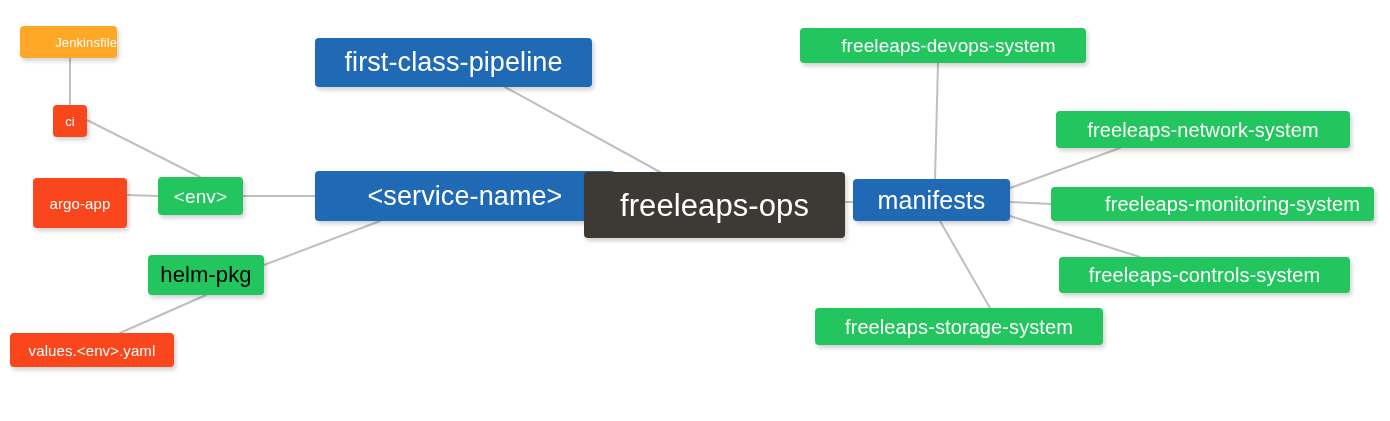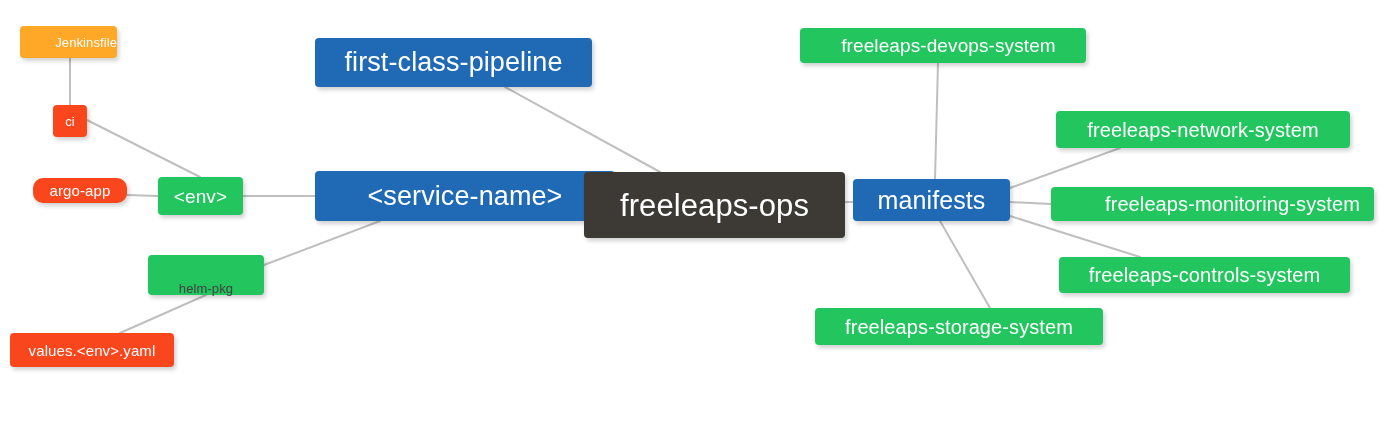--- a/index.html
+++ b/index.html
@@ -63,30 +63,30 @@
       <line x1="1010" y1="216" x2="1140" y2="257" stroke="#bfbfbf" stroke-width="2" stroke-linecap="round"></line>
       <line x1="940" y1="221" x2="990" y2="308" stroke="#bfbfbf" stroke-width="2" stroke-linecap="round"></line>
     </svg>
   <div id="node-layer">
       <div class="node" style="left: 20px; top: 26px; width: 97px; height: 32px; background: rgb(255, 167, 38); font-size: 13px; color: rgb(255, 255, 255); justify-content: flex-end;">
         <span class="node-label">Jenkinsfile</span>
       </div>
       <div class="node" style="left: 53px; top: 105px; width: 34px; height: 32px; background: rgb(249, 70, 28); font-size: 13px; color: rgb(255, 255, 255);">
         <span class="node-label">ci</span>
       </div>
-      <div class="node" style="left: 33px; top: 178px; width: 94px; height: 25px; background: rgb(249, 70, 28); font-size: 15px; color: rgb(255, 255, 255); border-radius: 10px;">
+      <div class="node" style="left: 33px; top: 178px; width: 94px; height: 50px; background: rgb(249, 70, 28); font-size: 15px; color: rgb(255, 255, 255);">
         <span class="node-label">argo-app</span>
       </div>
       <div class="node" style="left: 158px; top: 177px; width: 85px; height: 38px; background: rgb(34, 197, 94); font-size: 19px; color: rgb(255, 255, 255); text-align: center;">
         <span class="node-label">&lt;env&gt;</span>
       </div>
       <div class="node" style="left: 10px; top: 333px; width: 164px; height: 34px; background: rgb(249, 70, 28); font-size: 15px; color: rgb(255, 255, 255);">
         <span class="node-label">values.&lt;env&gt;.yaml</span>
       </div>
-      <div class="node" style="left: 148px; top: 255px; width: 116px; height: 40px; background: rgb(34, 197, 94); font-size: 13px; color: #404040; align-items: flex-end;">
+      <div class="node" style="left: 148px; top: 255px; width: 116px; height: 40px; background: rgb(34, 197, 94); font-size: 22px; color: #000000;">
         <span class="node-label">helm-pkg</span>
       </div>
       <div class="node" style="left: 315px; top: 38px; width: 277px; height: 49px; background: rgb(32, 105, 180); font-size: 27px; color: rgb(255, 255, 255);">
         <span class="node-label">first-class-pipeline</span>
       </div>
       <div class="node" style="left: 315px; top: 171px; width: 300px; height: 50px; background: rgb(32, 105, 180); font-size: 27px; color: rgb(255, 255, 255);">
         <span class="node-label">&lt;service-name&gt;</span>
       </div>
       <div class="node" style="left: 584px; top: 172px; width: 261px; height: 66px; background: rgb(61, 57, 53); font-size: 31px; color: rgb(255, 255, 255);">
         <span class="node-label">freeleaps-ops</span>

